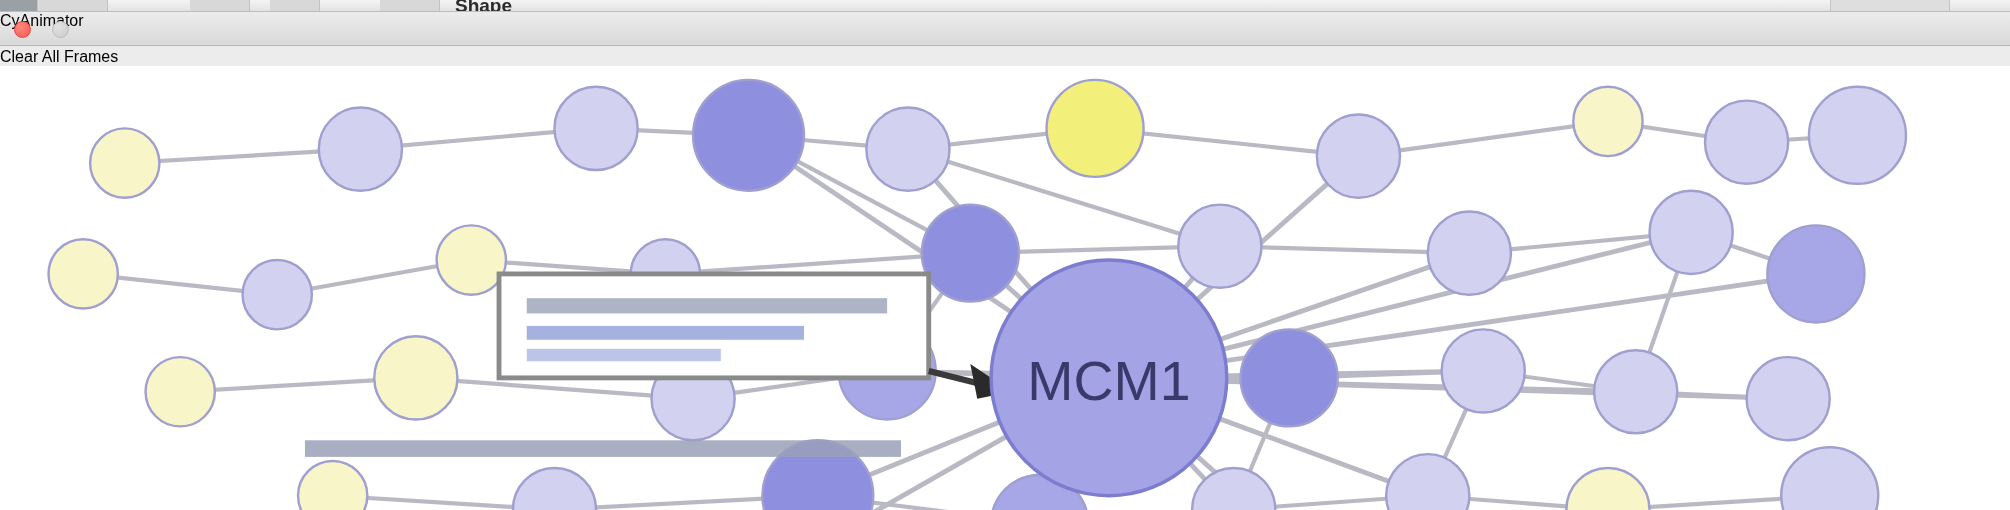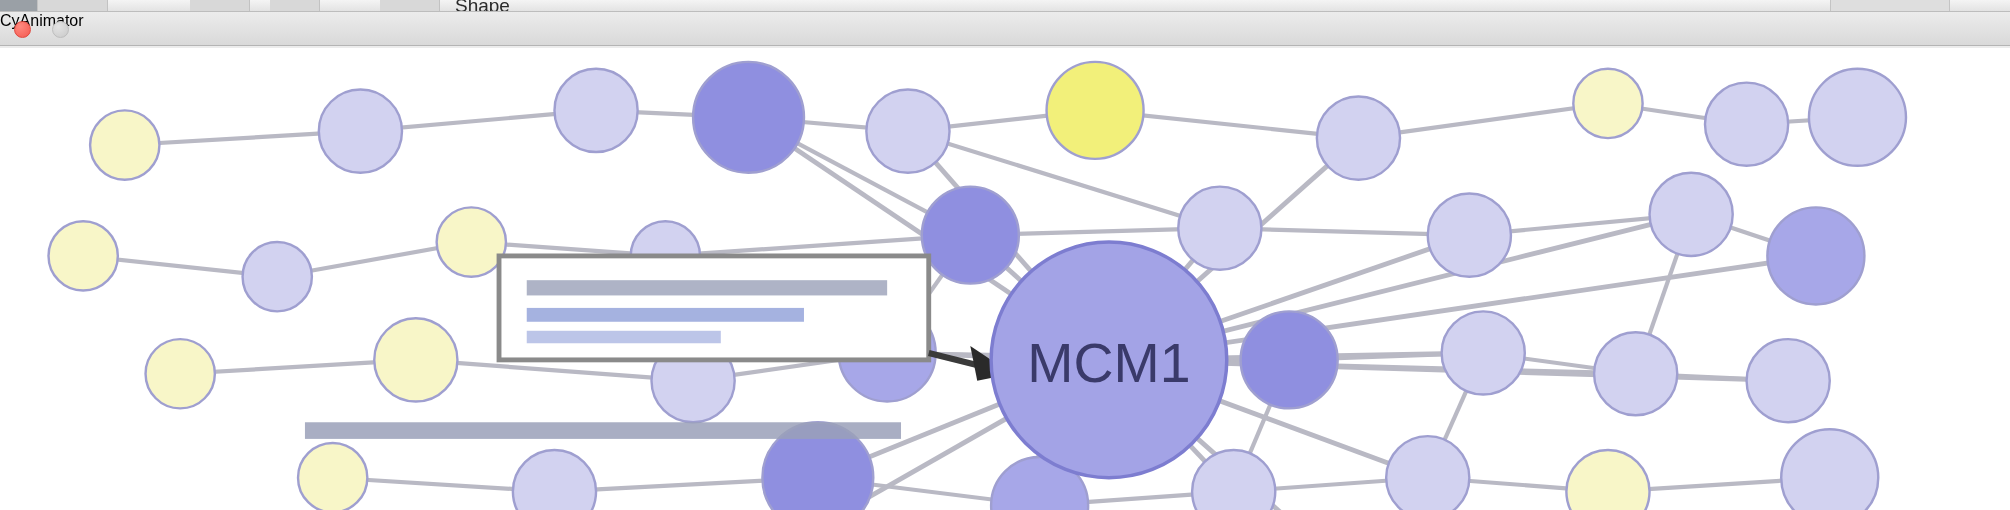--- a/index.html
+++ b/index.html
@@ -9,20 +9,21 @@
     overflow: hidden;
     background: #ececec;
   }
 
   
   #bg-strip {
     position: absolute; left: 0; top: 0; width: 2010px; height: 12px;
     background: linear-gradient(to bottom, #f4f4f4, #e3e3e3);
     border-bottom: 1px solid #bdbdbd;
     overflow: hidden;
+    font-weight: bold;
   }
   .bg-chunk { position: absolute; top: 0; height: 12px; background: #d8d8d8; border-right: 1px solid #c2c2c2; }
   #bg-shape-text {
     position: absolute; top: -5px; left: 455px;
     font-size: 19px; color: #2b2b2b; white-space: nowrap;
   }
   #bg-right-box {
     position: absolute; right: 60px; top: 0; width: 120px; height: 12px;
     background: #dedede; border-left: 1px solid #c4c4c4; border-right: 1px solid #c4c4c4;
   }
@@ -179,20 +180,23 @@
   </div>
   <div class="tbtn disabled" id="btn-delete">
     <span class="trash-glyph">
       <svg width="24" height="26" viewBox="0 0 24 26" fill="none" stroke="#8d8d8d" stroke-width="1.8">
         <path d="M3 6h18"></path>
         <path d="M9.5 6V3.5h5V6"></path>
         <path d="M5.5 6l1.2 17h10.6L18.5 6"></path>
         <path d="M9.5 10v9M12 10v9M14.5 10v9"></path>
       </svg>
     </span>
+  </div>
+  <div class="tbtn" id="btn-clear-all">
+    <span>Clear All Frames</span>
   </div>
 </div>
 
 <div id="timeline">
   <div id="frames-layer">
       <div class="frame-thumb" style="left: 297px;"><svg viewBox="0 0 290 92" preserveAspectRatio="none" xmlns="http://www.w3.org/2000/svg">
           <rect x="0" y="0" width="290" height="92" fill="#ffffff"></rect>
           <line x1="18" y1="14" x2="52" y2="12" stroke="#b9b9c4" stroke-width="0.6"></line>
           <line x1="52" y1="12" x2="86" y2="9" stroke="#b9b9c4" stroke-width="0.6"></line>
           <line x1="86" y1="9" x2="108" y2="10" stroke="#b9b9c4" stroke-width="0.6"></line>

